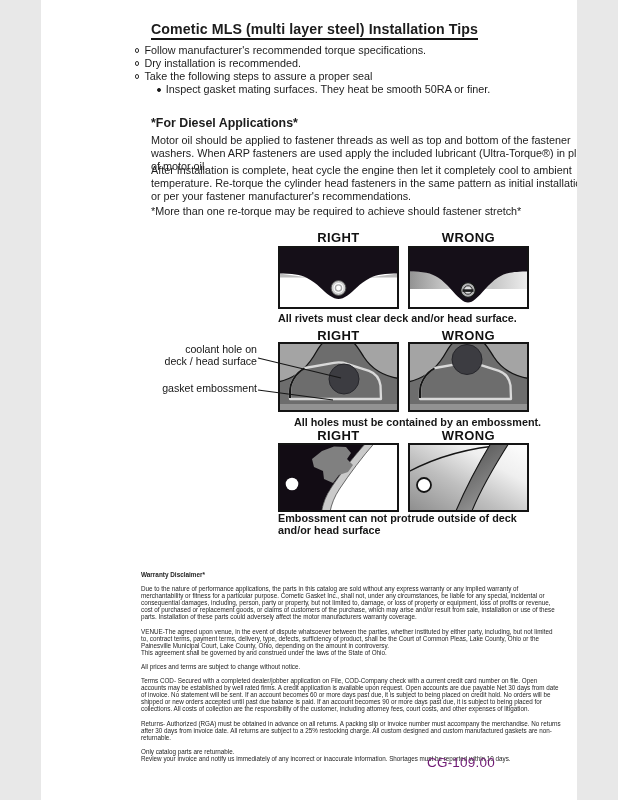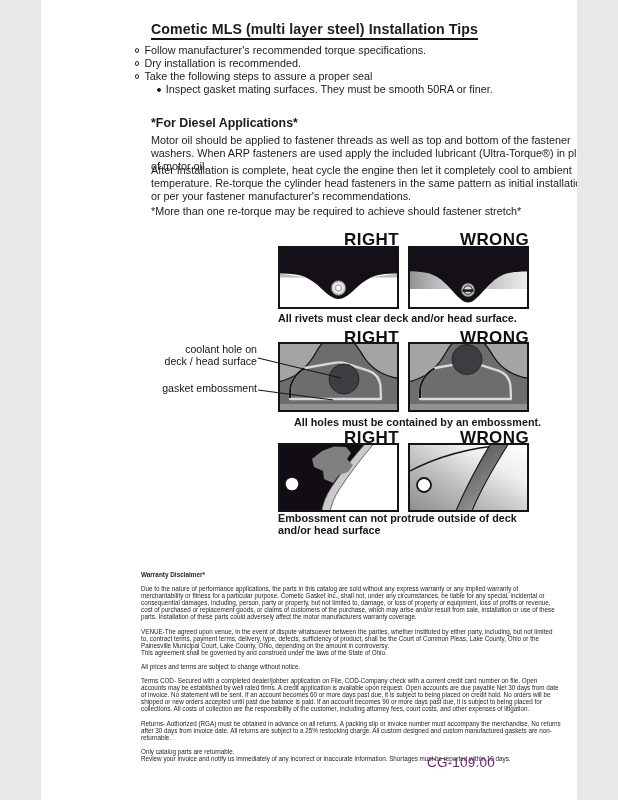--- a/index.html
+++ b/index.html
@@ -22,21 +22,21 @@
     flex:0 0 auto; width:4.4px; height:4.4px; border:1px solid #333; border-radius:50%;
     margin:4.2px 5px 0 0;
   }
   .brow.sub { margin-left:22px; }
   .brow.sub .mark { background:#1a1a1a; border-color:#1a1a1a; width:3.8px; height:3.8px; margin-top:4.6px; }
 
   .diesel-h { left:110px; top:116px; font-size:12.4px; font-weight:bold; }
   .para { left:110px; width:446px; font-size:10.8px; line-height:13.2px; }
   .p1 { top:134px; } .p2 { top:164px; } .p3 { top:205px; }
 
-  .rw { width:121px; text-align:right; font-size:17px; font-weight:bold; letter-spacing:0.4px; color:#111; }
+  .rw { width:121px; text-align:center; font-size:13px; font-weight:bold; letter-spacing:0.4px; color:#111; }
   .pan { width:121px; height:63px; display:block; }
   .pan2 { height:70px; } .pan3 { height:69px; }
 
   .cap { font-size:10.8px; font-weight:bold; color:#161616; line-height:12px; }
   .cap-center { width:251px; text-align:center;margin-left:14px; }
 
   .sidelbl { font-size:10.6px; line-height:11.8px; text-align:right; color:#161616; }
 
   .fineprint { left:100px; top:571px; width:420px; font-size:6.3px; line-height:7.1px; color:#242424; }
   .fineprint h4 { font-size:6.4px; font-weight:bold; margin:0 0 7px 0; }
@@ -62,21 +62,21 @@
     <div class="brow">
       <span class="mark"></span>
       <span>Dry installation is recommended.</span>
     </div>
     <div class="brow">
       <span class="mark"></span>
       <span>Take the following steps to assure a proper seal</span>
     </div>
     <div class="brow sub">
       <span class="mark"></span>
-      <span>Inspect gasket mating surfaces.  They must be smooth 50RA or finer.</span>
+      <span>Inspect gasket mating surfaces.  They heat be smooth 50RA or finer.</span>
     </div>
   </div>
 
   <div class="abs para p1">Motor oil should be applied to fastener threads as well as top and bottom of the fastener washers. When ARP fasteners are used apply the included lubricant (Ultra-Torque®) in place of motor oil.</div>
   <div class="abs diesel-h">*For Diesel Applications*</div>
   <div class="abs para p2">After Installation is complete, heat cycle the engine then let it completely cool to ambient temperature. Re-torque the cylinder head fasteners in the same pattern as initial installation or per your fastener manufacturer's recommendations.</div>
   <div class="abs para p3">*More than one re-torque may be required to achieve should fastener stretch*</div>
 
   <div class="abs rw" style="left:237px; top:230px;">RIGHT</div>
   <div class="abs rw" style="left:367px; top:230px;">WRONG</div>

